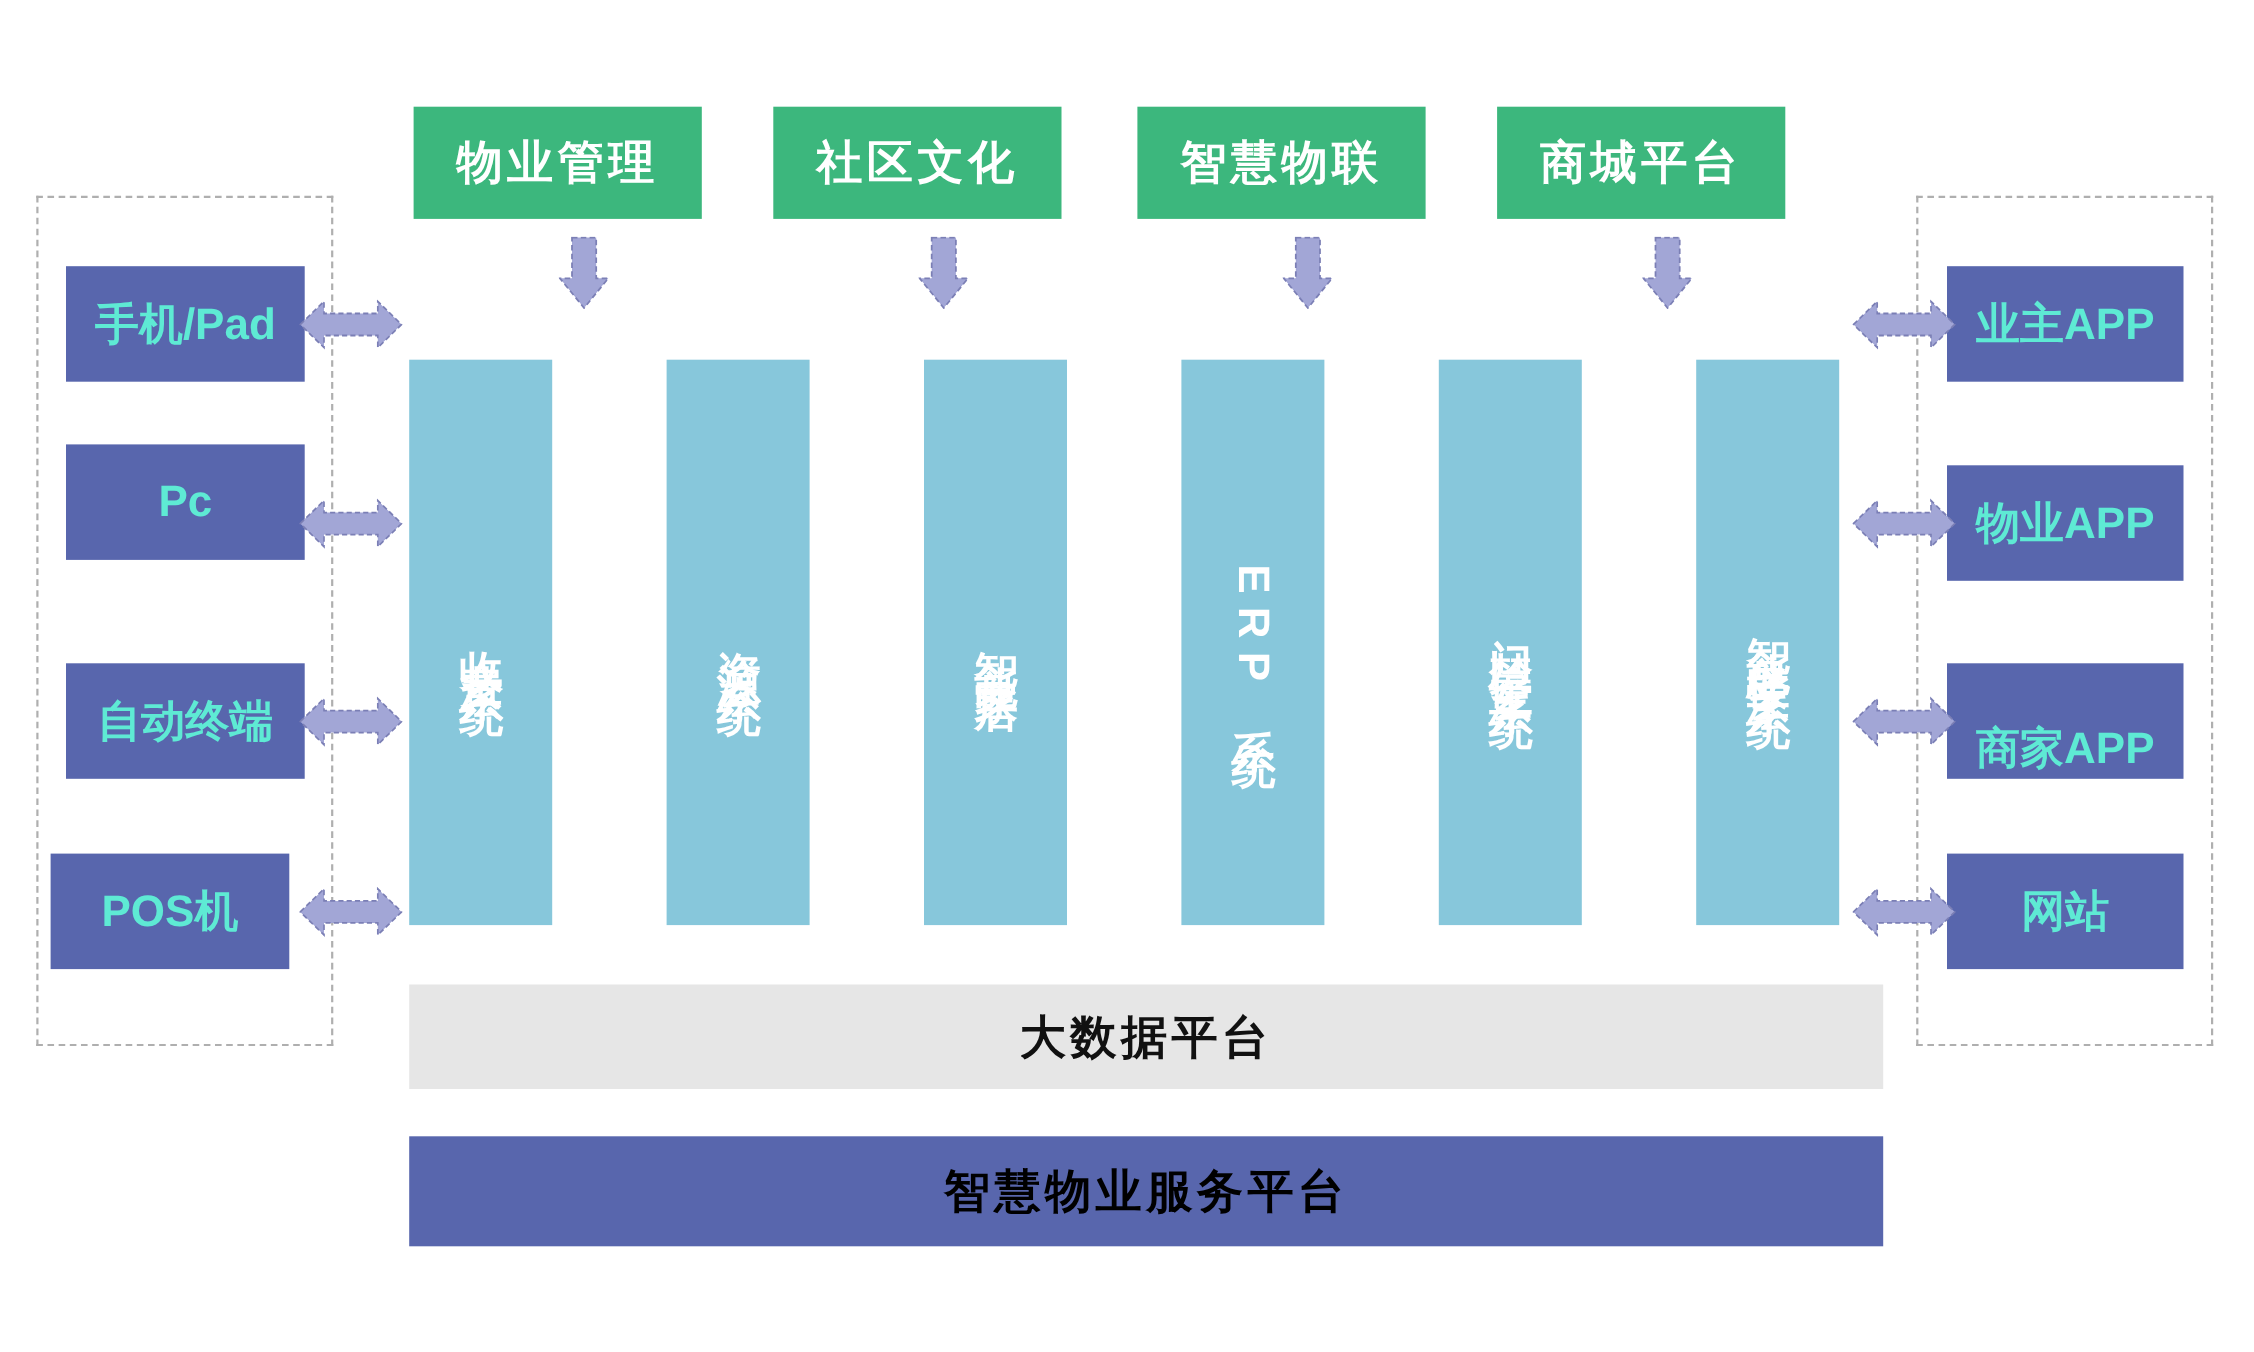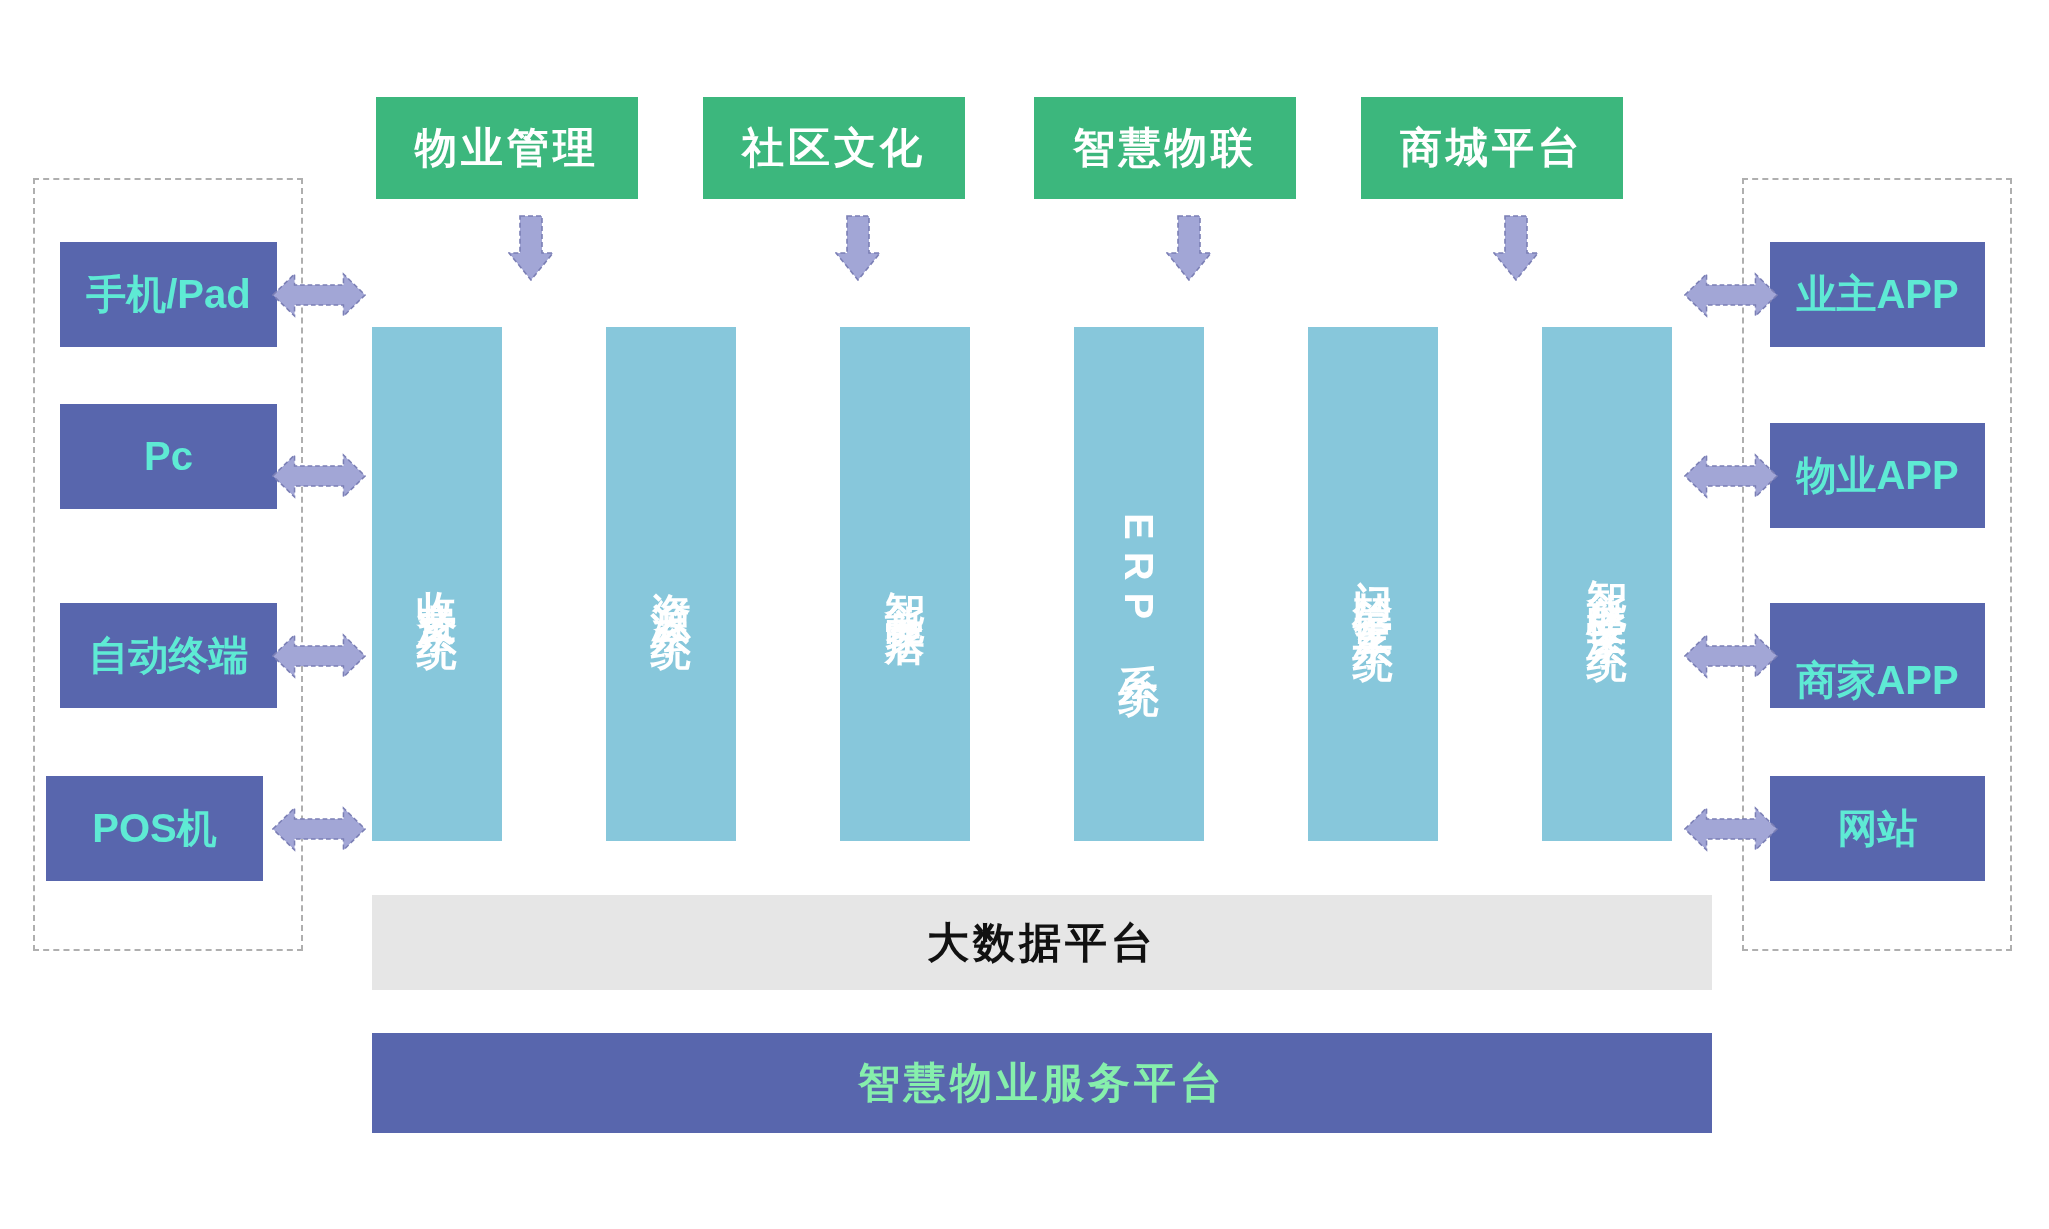--- a/index.html
+++ b/index.html
@@ -56,21 +56,21 @@
     display:flex;align-items:center;justify-content:center;
   }
 
   
   .bar{
     left:372px;width:1340px;
     display:flex;align-items:center;justify-content:center;
     font-weight:bold;font-size:42px;letter-spacing:4px;
   }
   .bar-gray{top:895px;height:95px;background:var(--bar-gray);color:#111111;}
-  .bar-purple{top:1033px;height:100px;background:var(--bar-purple);color:#86efac;}
+  .bar-purple{top:1033px;height:100px;background:var(--bar-purple);color:#000000;}
 
   
   .arrow-svg{display:block;width:100%;height:100%;}
   .arrow-shape{
     fill:var(--arrow-fill);
     stroke:var(--arrow-outline);
     stroke-width:1.6;
     stroke-dasharray:5 3;
   }
   .h-arrow{width:94px;height:48px;}

